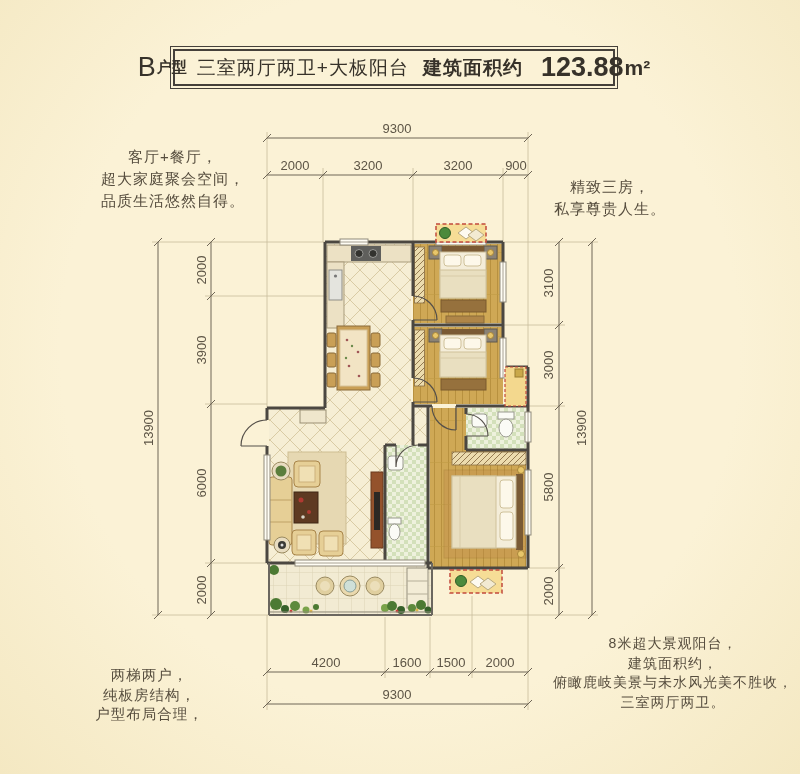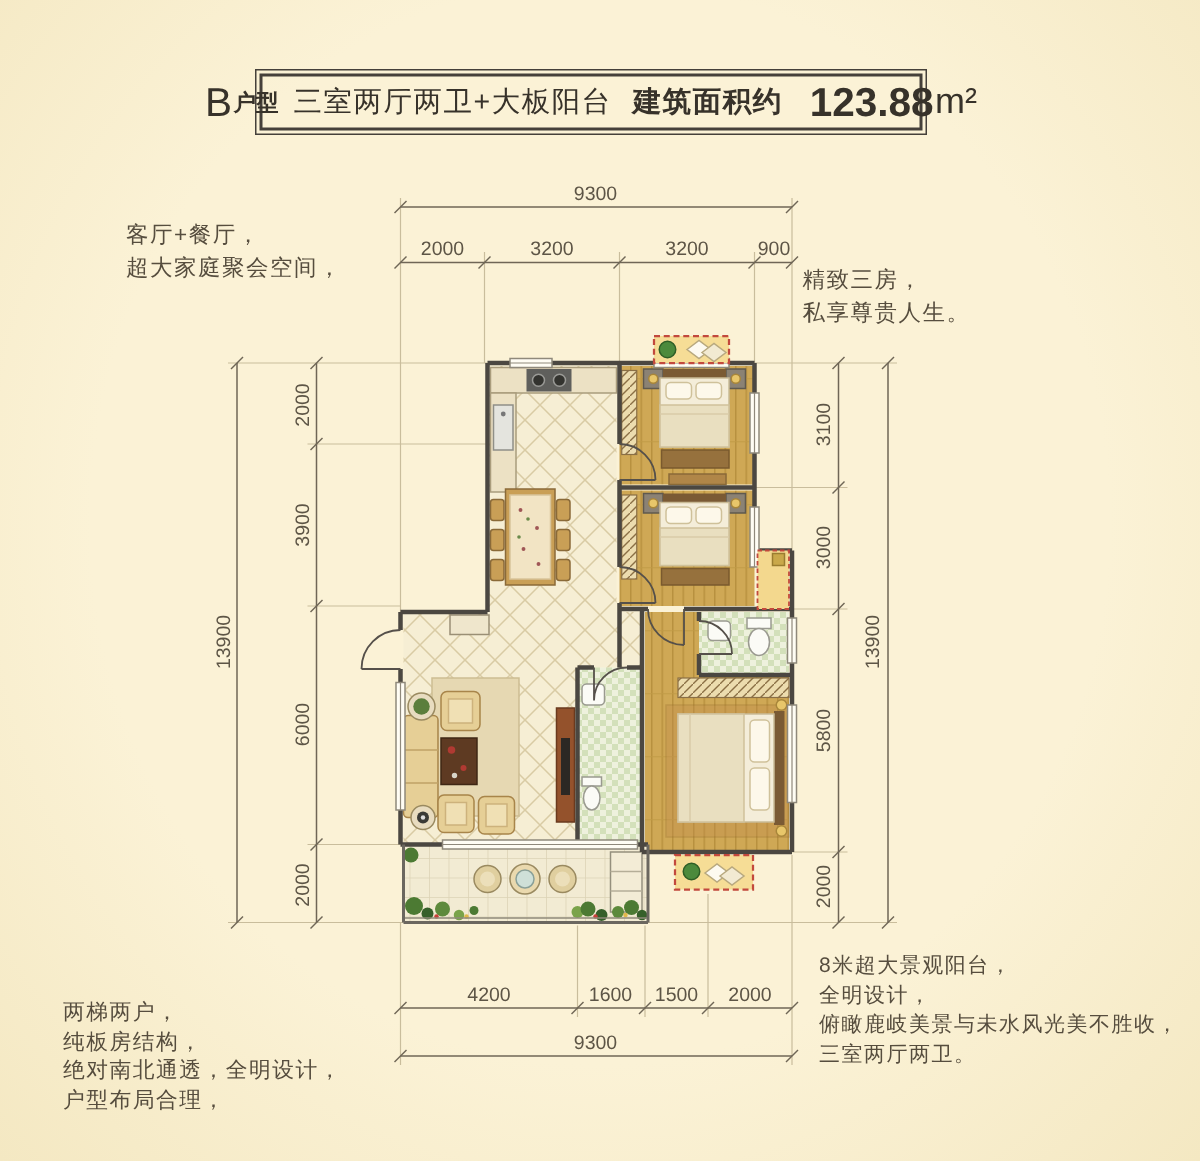--- a/index.html
+++ b/index.html
@@ -16,23 +16,23 @@
   .title-inner{
     border:2px solid var(--frame);
     display:flex;align-items:center;justify-content:center;
     padding:3px 6px;white-space:nowrap;color:var(--title_text);
   }
   .t-model{font-size:27px;line-height:1;font-weight:400;}
   .t-model-suffix{font-size:15px;font-weight:700;margin-left:1px;font-family:Liberation Serif, serif;}
   .t-desc{font-size:19px;font-weight:400;margin-left:10px;letter-spacing:1px;}
   .t-area-label{font-size:19px;font-weight:700;margin-left:14px;letter-spacing:1px;}
   .t-area-value{font-size:27px;line-height:1;margin-left:18px;font-weight:bold;}
-  .t-area-unit{font-size:24px;font-weight:400;margin-left:1px;}
+  .t-area-unit{font-size:21px;font-weight:700;margin-left:1px;}
   
-  .ann{position:absolute;text-align:left;color:var(--text);letter-spacing:1px;}
+  .ann{position:absolute;text-align:center;color:var(--text);letter-spacing:1px;}
   .ann div{white-space:nowrap;}
   .ann-tl{left:84px;top:146px;width:178px;font-size:15px;line-height:22px;}
   .ann-tr{left:535px;top:176px;width:150px;font-size:15px;line-height:22px;}
   .ann-bl{left:42px;top:666px;width:215px;font-size:14.5px;line-height:19.5px;}
   .ann-br{left:546px;top:634px;width:254px;font-size:14px;line-height:19.5px;}
   svg{position:absolute;left:0;top:0;}
   .dimtxt{font-size:13px;fill:var(--dim_text);font-family:"Liberation Sans",sans-serif;}
 </style>
 </head>
 <body>
@@ -46,34 +46,34 @@
       <span class="t-desc">三室两厅两卫+大板阳台</span>
       <span class="t-area-label">建筑面积约</span>
       <span class="t-area-value">123.88</span>
       <span class="t-area-unit">m²</span>
     </div>
   </div>
 
   <div class="ann ann-tl">
     <div>客厅+餐厅，</div>
     <div>超大家庭聚会空间，</div>
+    <div>品质生活悠然自得。</div>
   </div>
   <div class="ann ann-tr">
     <div>精致三房，</div>
     <div>私享尊贵人生。</div>
   </div>
   <div class="ann ann-bl">
     <div>两梯两户，</div>
     <div>纯板房结构，</div>
-    <div>绝对南北通透，全明设计，</div>
     <div>户型布局合理，</div>
   </div>
   <div class="ann ann-br">
     <div>8米超大景观阳台，</div>
-    <div>全明设计，</div>
+    <div>建筑面积约，</div>
     <div>俯瞰鹿岐美景与未水风光美不胜收，</div>
     <div>三室两厅两卫。</div>
   </div>
 
   <svg width="800" height="774" viewBox="0 0 800 774">
     <defs>
       <pattern id="tile" width="20" height="20" patternUnits="userSpaceOnUse">
         <rect width="20" height="20" fill="#f6eed4"></rect>
         <path d="M0,10 L10,0 L20,10 L10,20 Z" fill="none" stroke="#d9cba4" stroke-width="1"></path>
       </pattern>

